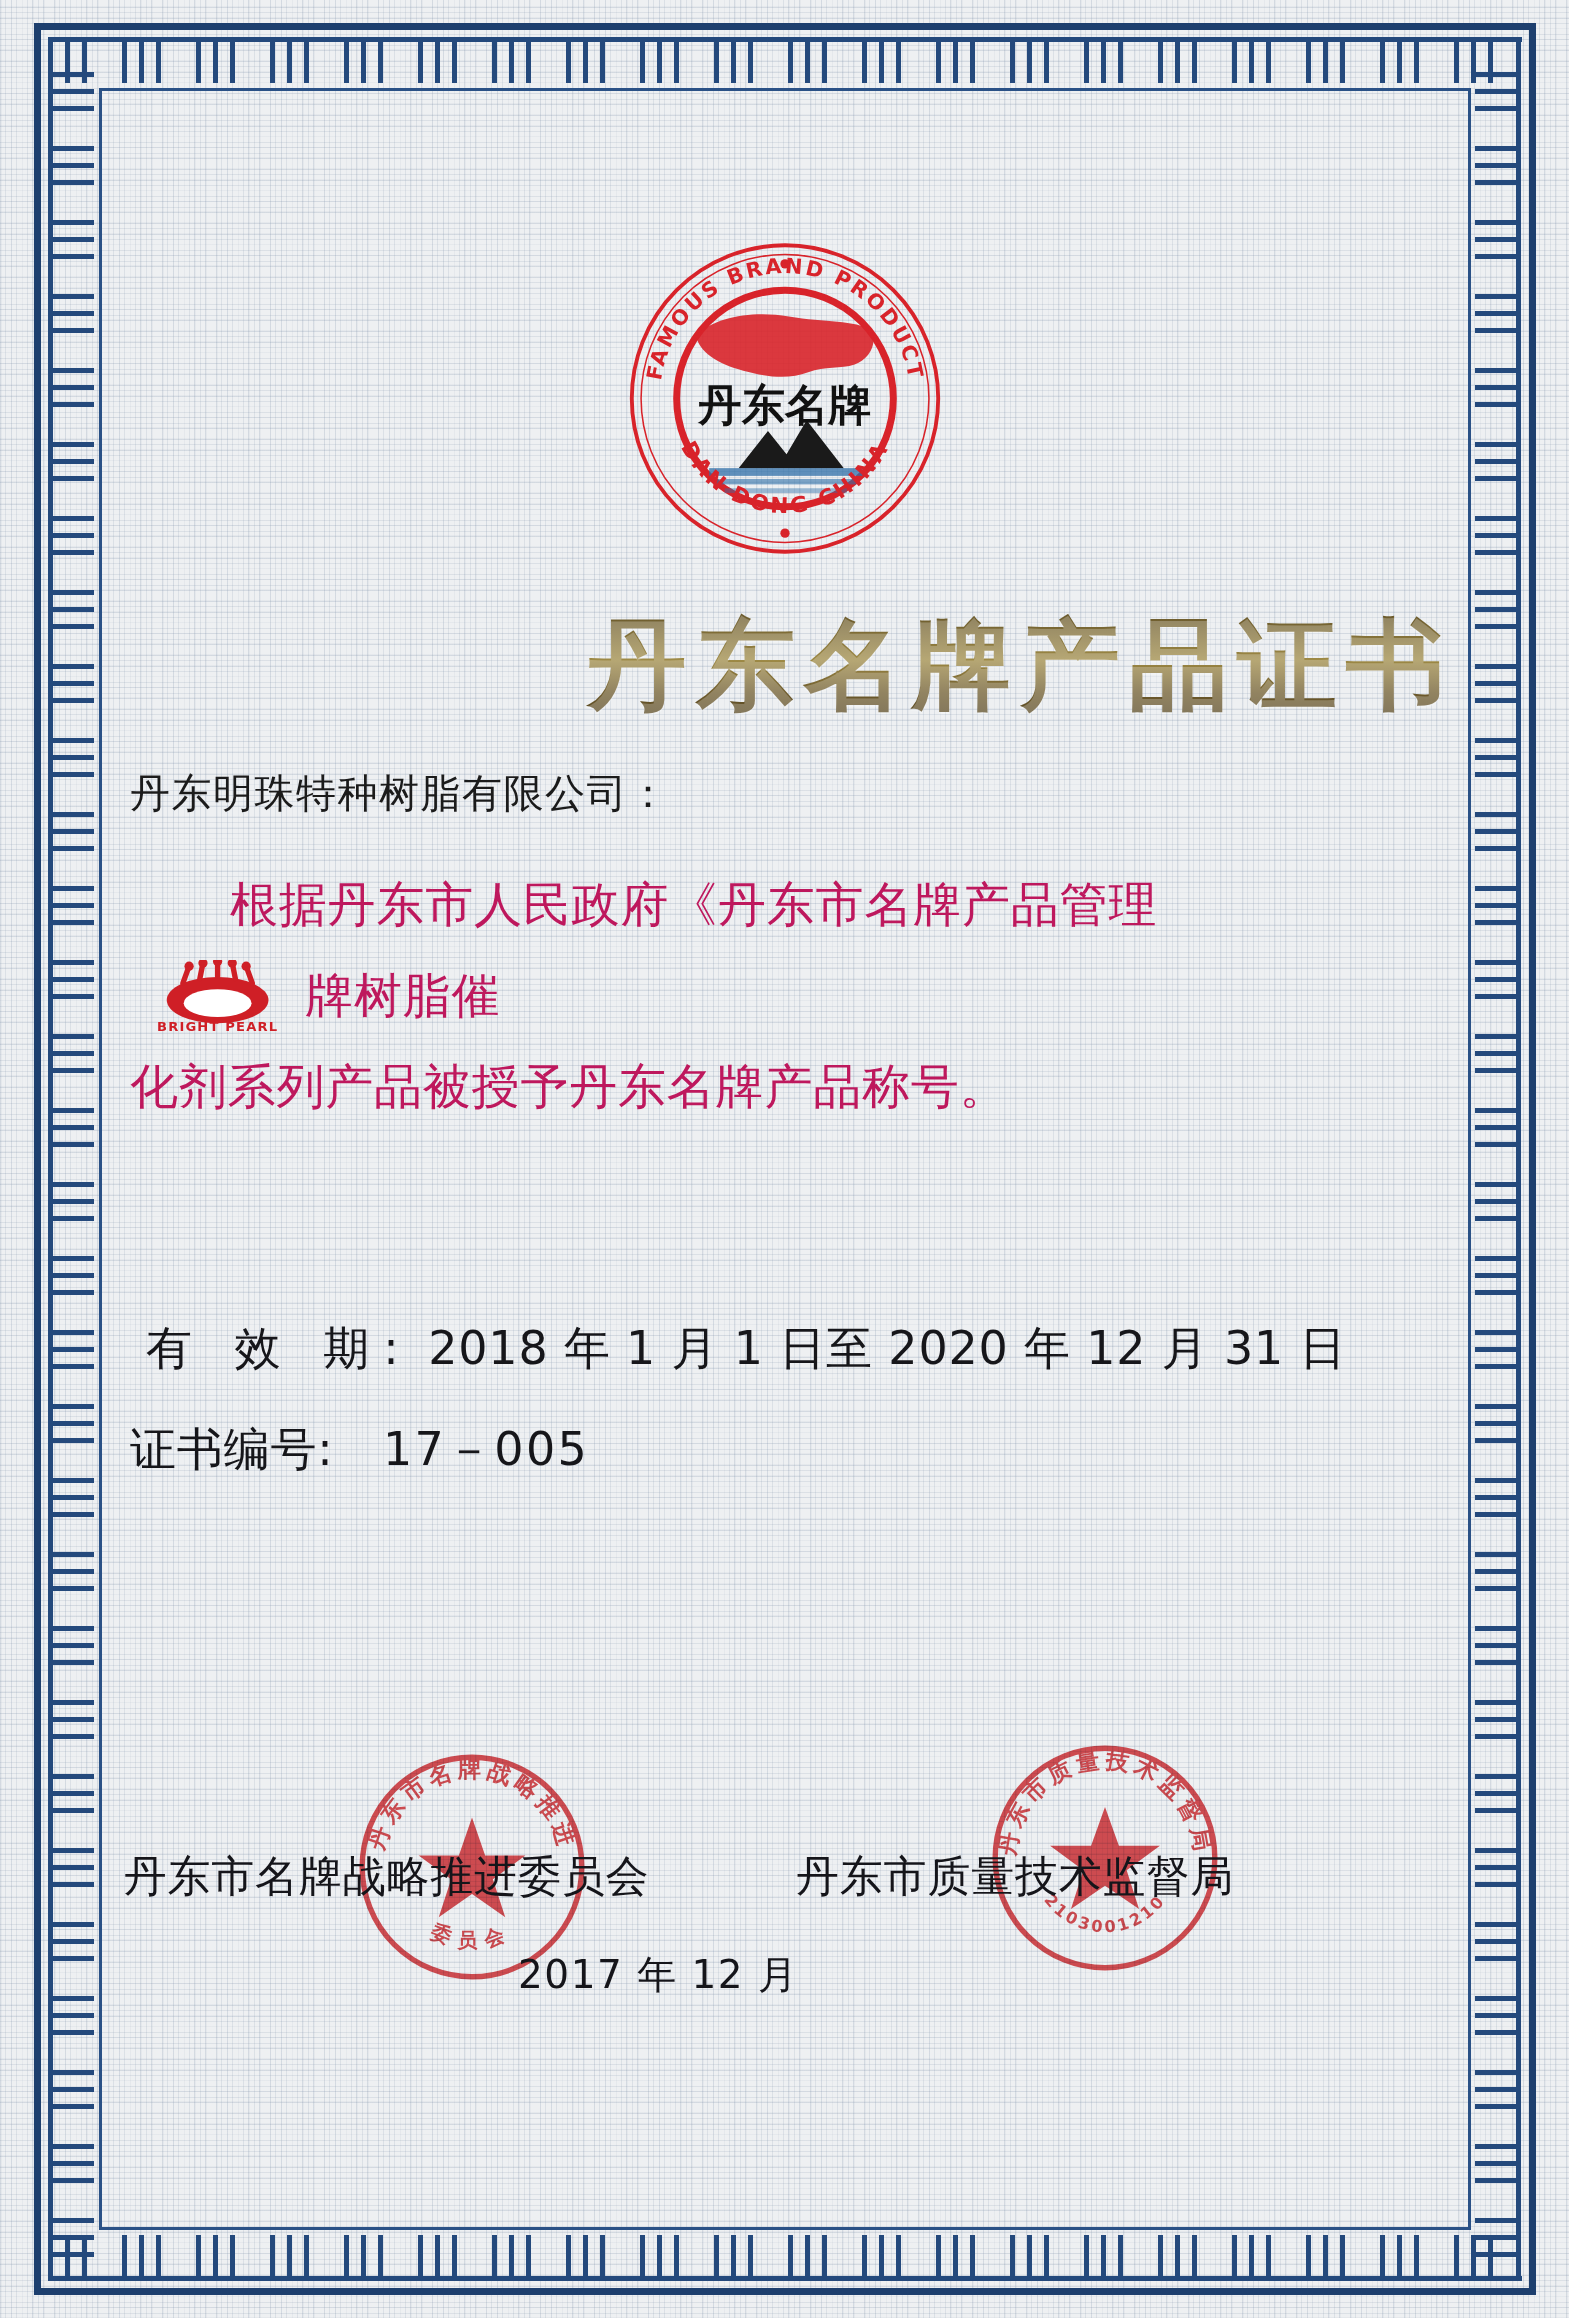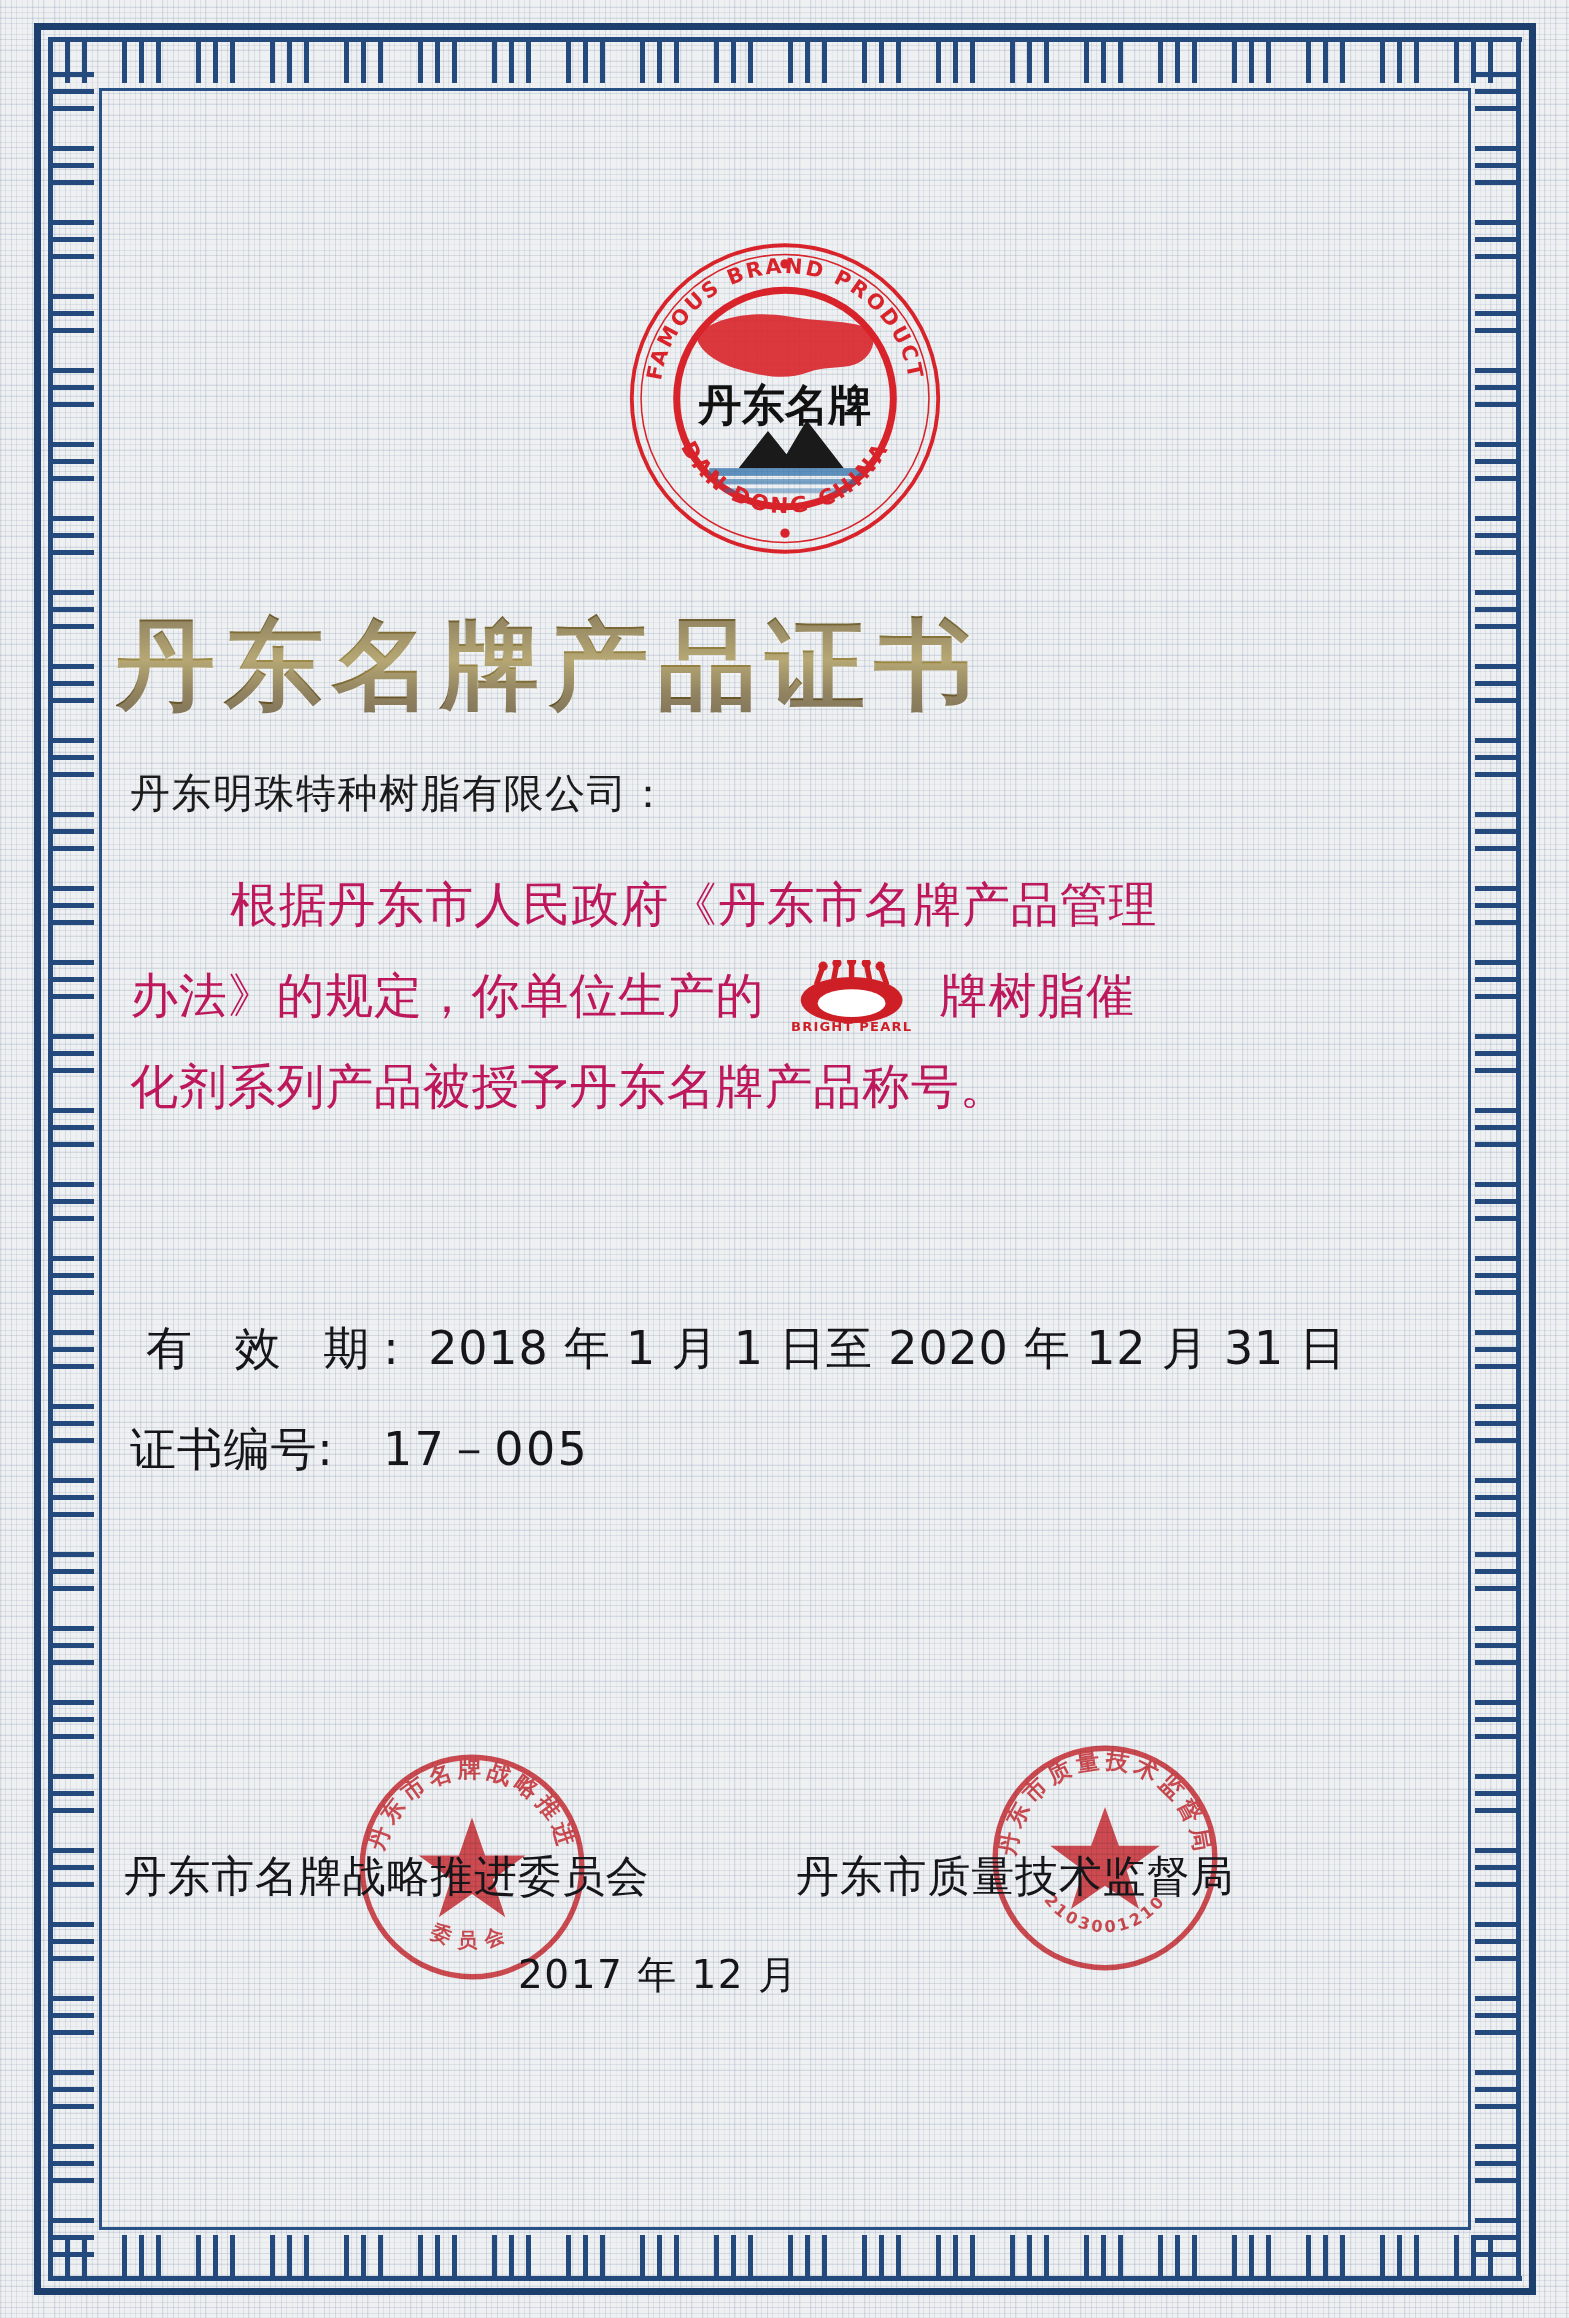--- a/index.html
+++ b/index.html
@@ -116,21 +116,21 @@
     height: 325px;
   }
   .emblem svg { display:block; }
 
   
   .title {
     position: absolute;
     left: 0;
     top: 495px;
     width: 100%;
-    text-align: left;
+    text-align: right;
     font-family: "DejaVu Sans", "Liberation Sans", sans-serif;
     font-weight: bold;
     font-size: 99px;
     letter-spacing: 9.3px;
     color: #3e3320;
     background: linear-gradient(180deg, #5a4a24 0%, #9e8a46 45%, #6d5a2c 70%, #4a3c1e 100%);
     -webkit-background-clip: text;
     background-clip: text;
     -webkit-text-fill-color: transparent;
     text-shadow: 0 1.5px 0 rgba(255,255,255,0.25);
@@ -285,21 +285,21 @@
       </svg>
     </div>
 
     <div class="title">丹东名牌产品证书</div>
 
     <div class="recipient">丹东明珠特种树脂有限公司：</div>
 
     <div class="body-block">
       <span class="body-line indent">根据丹东市人民政府《丹东市名牌产品管理</span>
       <span class="body-line">
-        <span>办法》的规定，你单位生产的</span><span class="brand-logo-inline"><svg viewBox="0 0 215 96" width="166" height="74" aria-hidden="true" style="font-size:62px">
+        <span class="brand-logo-inline"><svg viewBox="0 0 215 96" width="166" height="74" aria-hidden="true" style="font-size:62px">
             <ellipse cx="107" cy="52" rx="66" ry="30" fill="#cf1f26"></ellipse>
             <ellipse cx="107" cy="56" rx="44" ry="18" fill="#ffffff"></ellipse>
             <path d="M62,30 L70,8 M84,24 L88,4 M107,21 L107,2 M130,24 L126,4 M152,30 L144,8" stroke="#cf1f26" stroke-width="7" stroke-linecap="round"></path>
             <circle cx="70" cy="8" r="6" fill="#cf1f26"></circle>
             <circle cx="88" cy="4" r="6" fill="#cf1f26"></circle>
             <circle cx="107" cy="2" r="6" fill="#cf1f26"></circle>
             <circle cx="126" cy="4" r="6" fill="#cf1f26"></circle>
             <circle cx="144" cy="8" r="6" fill="#cf1f26"></circle>
             <text x="107" y="92" text-anchor="middle" font-family="DejaVu Sans, sans-serif" font-size="17" font-weight="bold" fill="#cf1f26" letter-spacing="1.5">BRIGHT PEARL</text>
           </svg></span><span>牌树脂催</span>

